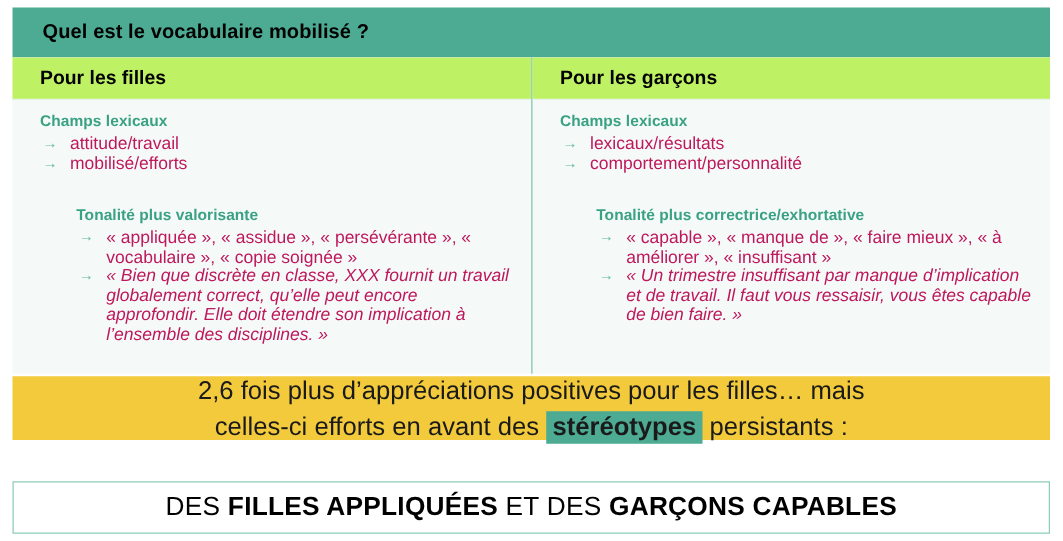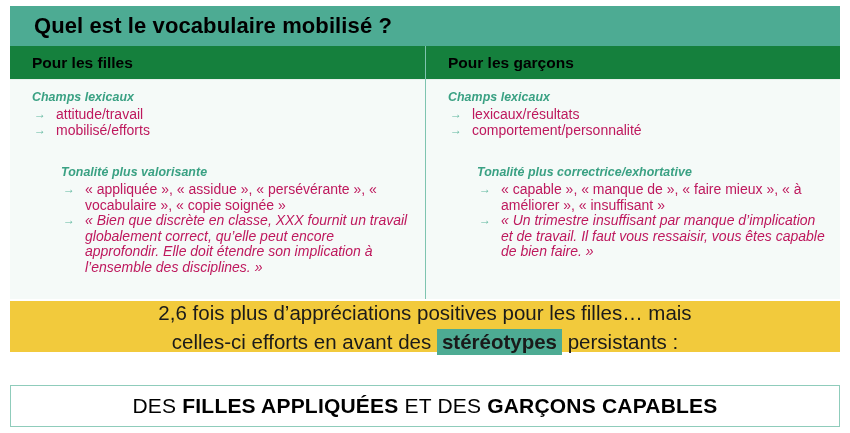--- a/index.html
+++ b/index.html
@@ -29,21 +29,21 @@
     top: 6px;
     width: 830px;
     height: 40px;
     background: #4dab93;
     display: flex;
     align-items: center;
     box-sizing: border-box;
   }
   .title-banner .title-text {
     color: #000000;
-    font-size: 22px;
+    font-size: 16px;
     font-weight: bold;
     letter-spacing: 0.1px;
     padding-left: 24px;
     white-space: nowrap;
   }
 
   
   .table {
     position: absolute;
     left: 10px;
@@ -63,21 +63,21 @@
     width: 50%;
     box-sizing: border-box;
     position: relative;
   }
   .col.right {
     border-left: 1.5px solid #7ec4b0;
   }
 
   .col-head {
     height: 34px;
-    background: #15803d;
+    background: #bef264;
     display: flex;
     align-items: center;
     box-sizing: border-box;
     border-bottom: 1px solid #e7f1ec;
   }
   .col-head .col-head-text {
     font-size: 15.5px;
     font-weight: bold;
     color: #000;
     padding-left: 22px;
@@ -96,21 +96,20 @@
     margin-top: 27px;
     margin-left: 29px;
   }
   .section-title {
     color: #3aa183;
     font-size: 12.4px;
     font-weight: bold;
     margin-bottom: 3px;
     letter-spacing: 0.05px;
     white-space: nowrap;
-    font-style: italic;
   }
 
   .bullet {
     display: flex;
     align-items: flex-start;
     margin-bottom: 0px;
   }
   .bullet .arrow {
     color: #62b8a0;
     font-size: 12px;

